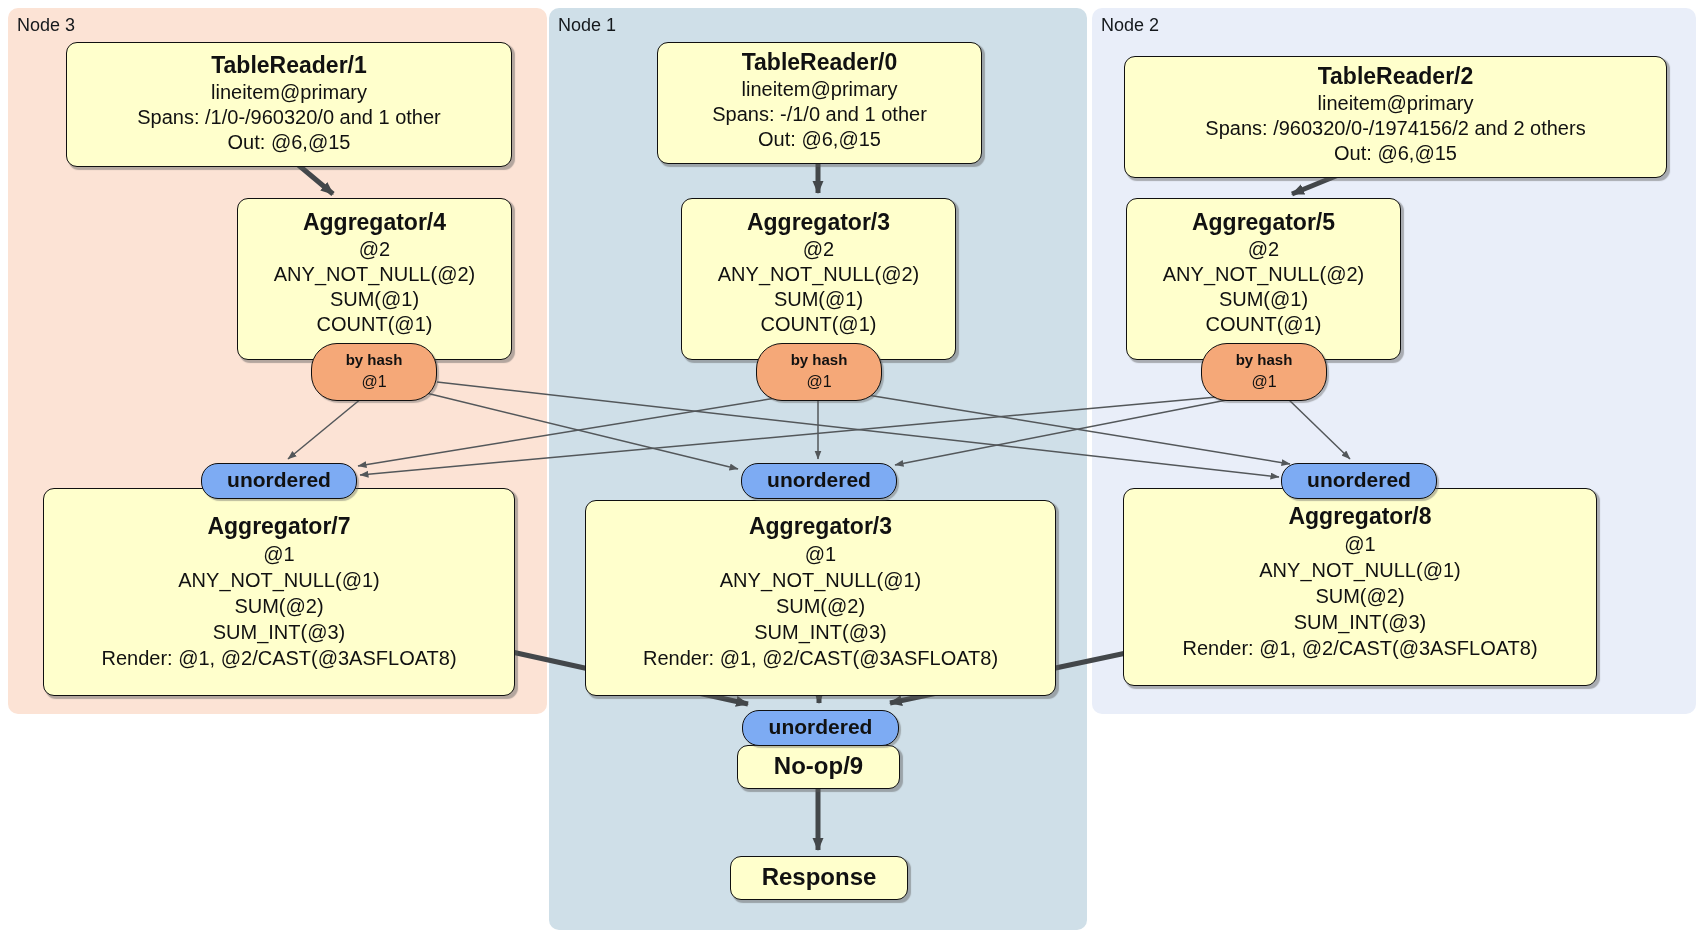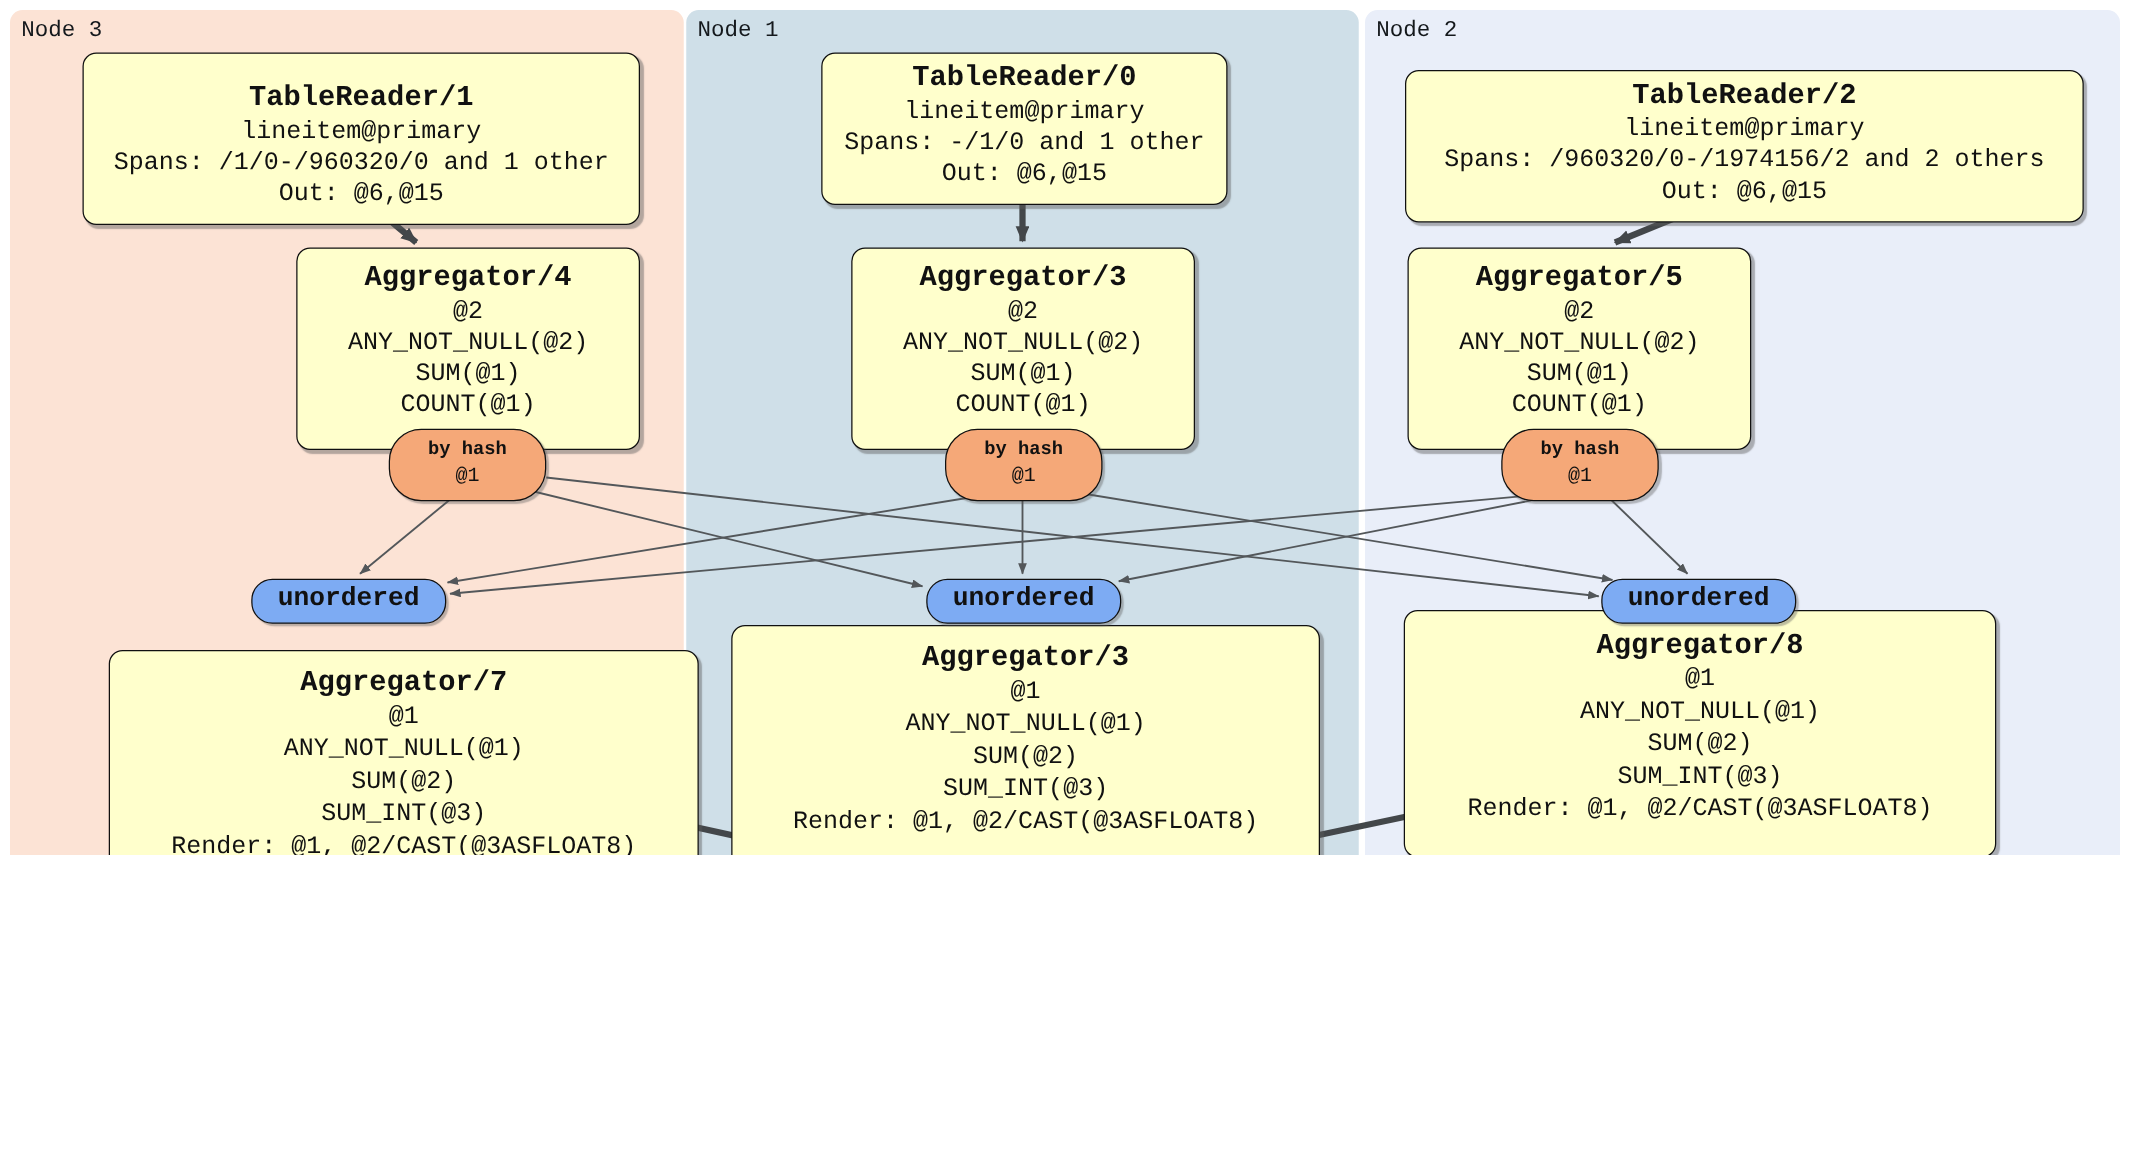--- a/index.html
+++ b/index.html
@@ -1,18 +1,18 @@
 <!DOCTYPE html>
 <html style="--c-node3: #fce3d5; --c-node1: #cfdfe8; --c-node2: #e9eef9; --c-box: #ffffcc; --c-byhash: #f5a878; --c-unordered: #7dabf3; --c-edge: #43474a; --c-edge-thin: #53575a;"><head>
 <meta charset="utf-8">
 <style>
   html,body{margin:0;padding:0;background:#ffffff;}
   .canvas{
-    position:relative;width:1708px;height:684px;overflow:hidden;
-    font-family:Liberation Mono, monospace;color:#111;
+    position:relative;width:1708px;height:940px;overflow:hidden;
+    font-family:Liberation Sans, sans-serif;color:#111;
   }
   .panel{position:absolute;border-radius:10px;}
   .panel-node3{background:var(--c-node3);}
   .panel-node1{background:var(--c-node1);}
   .panel-node2{background:var(--c-node2);}
   .panel-label{padding:7px 0 0 9px;font-size:18px;color:#14181c;}
   svg.edges{position:absolute;left:0;top:0;z-index:2;}
   .edge-thick{stroke:var(--c-edge);stroke-width:5;fill:none;}
   .edge-thin{stroke:var(--c-edge-thin);stroke-width:1.5;fill:none;}
   .arrowhead-thick{fill:var(--c-edge);}
@@ -74,41 +74,41 @@
     <line class="edge-thin" x1="1228" y1="396" x2="360" y2="475" marker-end="url(#ah-thin)"></line>
     <line class="edge-thin" x1="1242" y1="397" x2="895" y2="465" marker-end="url(#ah-thin)"></line>
     <line class="edge-thin" x1="1287" y1="398" x2="1350" y2="459" marker-end="url(#ah-thin)"></line>
 
     <line class="edge-thick" x1="503" y1="650" x2="748" y2="704" marker-end="url(#ah-thick)"></line>
     <line class="edge-thick" x1="819" y1="684" x2="819" y2="703" marker-end="url(#ah-thick)"></line>
     <line class="edge-thick" x1="1131" y1="652" x2="890" y2="703" marker-end="url(#ah-thick)"></line>
     <line class="edge-thick" x1="818" y1="787" x2="818" y2="850" marker-end="url(#ah-thick)"></line>
   </svg>
 
-  <div class="pbox" style="left:66px;top:42px;width:444px;height:116px;padding-top:20px;">
+  <div class="pbox" style="left:66px;top:42px;width:444px;height:116px;padding-top:7px;">
     <div class="box-title">TableReader/1</div>
     <div class="box-line">lineitem@primary</div>
     <div class="box-line">Spans: /1/0-/960320/0 and 1 other</div>
     <div class="box-line">Out: @6,@15</div>
   </div>
   <div class="pbox" style="left:237px;top:198px;width:273px;height:152px;padding-top:8px;">
     <div class="box-title">Aggregator/4</div>
     <div class="box-line">@2</div>
     <div class="box-line">ANY_NOT_NULL(@2)</div>
     <div class="box-line">SUM(@1)</div>
     <div class="box-line">COUNT(@1)</div>
   </div>
   <div class="oval oval-byhash" style="left:311px;top:343px;width:124px;height:56px;">
     <div class="oval-label">by hash</div>
     <div class="oval-sublabel">@1</div>
   </div>
   <div class="oval oval-unordered" style="left:201px;top:463px;width:154px;height:34px;">
     <div class="oval-label">unordered</div>
   </div>
-  <div class="pbox pbox-tall" style="left:43px;top:520px;width:470px;height:184px;padding-top:10px;margin-left:44px;">
+  <div class="pbox pbox-tall" style="left:43px;top:488px;width:470px;height:184px;padding-top:22px;">
     <div class="box-title">Aggregator/7</div>
     <div class="box-line">@1</div>
     <div class="box-line">ANY_NOT_NULL(@1)</div>
     <div class="box-line">SUM(@2)</div>
     <div class="box-line">SUM_INT(@3)</div>
     <div class="box-line">Render: @1, @2/CAST(@3ASFLOAT8)</div>
   </div>
 
   <div class="pbox" style="left:657px;top:42px;width:323px;height:116px;padding-top:4px;">
     <div class="box-title">TableReader/0</div>

